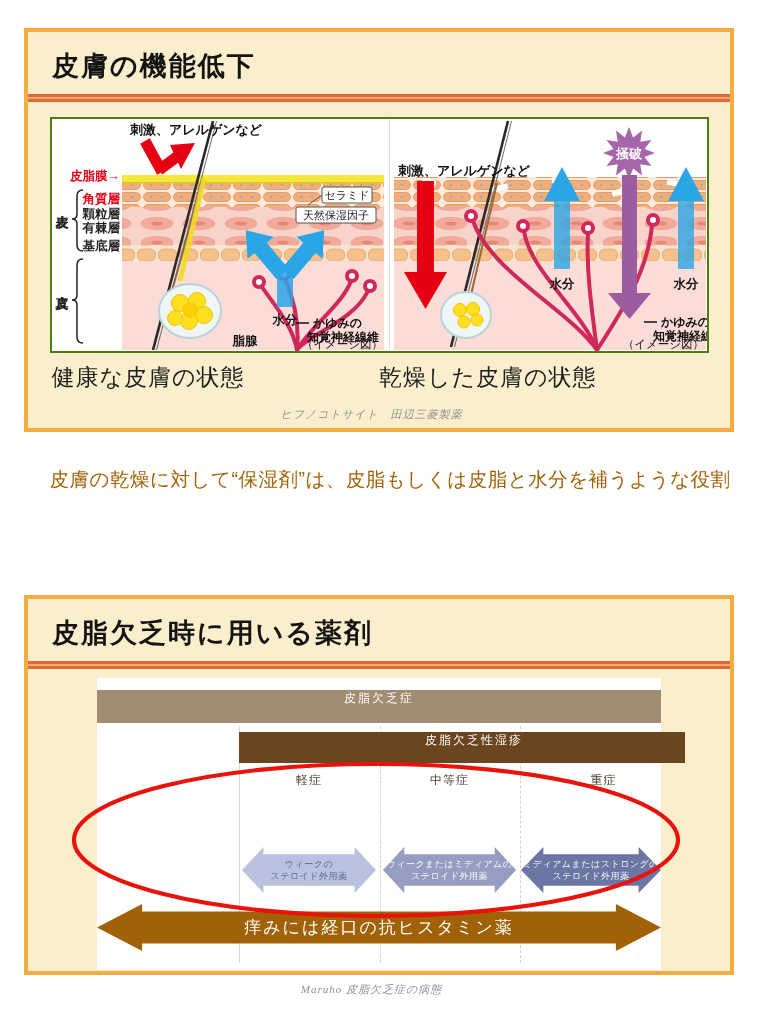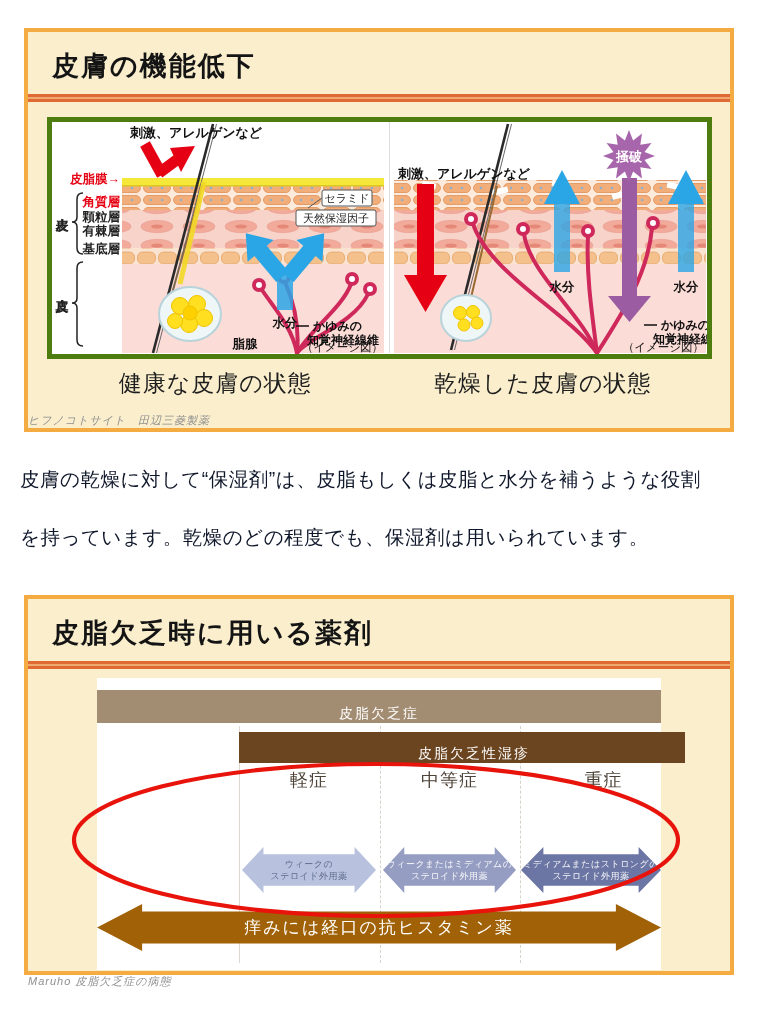--- a/index.html
+++ b/index.html
@@ -18,52 +18,53 @@
     margin:0;padding:16px 16px 10px 24px;
     font-size:27px;font-weight:600;letter-spacing:2px;color:#141414;
   }
   .divider{
     height:8px;width:100%;
     background:linear-gradient(to bottom,#e06a34 0%,#e06a34 36%,#f0a96e 36%,#f0a96e 62%,#e06a34 62%,#e06a34 100%);
   }
   
   .figure1{
     width:655px;margin:15px auto 0 auto;background:#ffffff;
-    border:5px solid #4d7c0f;line-height:0;
+    border:2px solid #4d7c0f;line-height:0;
   }
   .captions{display:flex;width:655px;margin:10px auto 0 auto;}
-  .captions div{flex:1;text-align:center;font-size:23px;letter-spacing:1px;color:#1e1e1e;line-height:1.3;}
+  .captions div{flex:1;font-size:23px;letter-spacing:1px;color:#1e1e1e;line-height:1.3;}
   .attrib{
-    text-align:left;padding-right:15px;margin-top:14px;
-    font-size:11px;font-style:italic;color:#8f8f8f;letter-spacing:1px;
-  }
-  .box2 .attrib{margin-top:4px;}
+    text-align:center;padding-right:15px;margin-top:14px;
+    font-size:11px;font-style:italic;color:#8f8f8f;letter-spacing:1px;font-family:Liberation Serif, serif;
+  }
+  .box2 .attrib{margin-top:12px;}
   
   .bodytext{position:absolute;top:450px;left:20px;width:740px;}
   .bodytext span{
-    display:block;font-size:19.5px;color:#0f172a;letter-spacing:0.5px;
+    display:block;font-size:19.5px;color:#a16207;letter-spacing:0.5px;
     margin-bottom:31px;
+    text-align:center;
   }
   
   .chart-box{
     position:relative;width:564px;height:292px;margin:9px auto 0 auto;
     background:#ffffff;overflow:visible;font-size:0;
   }
   .cline{position:absolute;top:48px;height:237px;width:0;border-left:1px solid #dcd8d0;}
   .cline.dash{border-left-style:dashed;border-color:#d6d2ca;}
   .bar{
-    position:absolute;display:flex;align-items:flex-end;justify-content:center;
-    color:#ffffff;font-size:14px;letter-spacing:2px;
+    position:absolute;display:flex;align-items:flex-start;justify-content:center;
+    color:#ffffff;font-size:12px;letter-spacing:2px;
   }
   .bar-top{top:12px;left:0;width:564px;height:33px;background:#a28c72;}
   .bar-eczema{top:54px;left:142px;width:422px;height:31px;background:#6b4420;padding-left:24px;}
   .sevrow{position:absolute;top:92px;left:0;width:564px;height:20px;}
   .sev{
     position:absolute;top:0;height:20px;display:flex;align-items:center;justify-content:center;
-    font-size:18px;color:#4d4237;letter-spacing:1px;
+    font-size:12px;color:#4d4237;letter-spacing:1px;
   }
   .arrow2h{
     position:absolute;display:flex;flex-direction:column;align-items:center;justify-content:center;
     color:#ffffff;
   }
   .arrow-moist{
     top:118px;left:0;width:564px;height:42px;background:#ef72a2;
     clip-path:polygon(0 50%,5% 0,5% 13%,95% 13%,95% 0,100% 50%,95% 100%,95% 87%,5% 87%,5% 100%);
     font-size:14px;letter-spacing:2px;
   }
@@ -265,21 +266,20 @@
 
     <div class="captions">
       <div>健康な皮膚の状態</div>
       <div>乾燥した皮膚の状態</div>
     </div>
     <div class="attrib">ヒフノコトサイト　田辺三菱製薬</div>
   </section>
 
   <p class="bodytext">
     <span>皮膚の乾燥に対して“保湿剤”は、皮脂もしくは皮脂と水分を補うような役割</span>
-    <span>を持っています。乾燥のどの程度でも、保湿剤は用いられています。</span>
   </p>
 
   <section class="box box2">
     <h2>皮脂欠乏時に用いる薬剤</h2>
     <div class="divider"></div>
 
     <div class="chart-box">
       <div class="cline" style="left:142px"></div>
       <div class="cline dash" style="left:283px"></div>
       <div class="cline dash" style="left:423px"></div>

